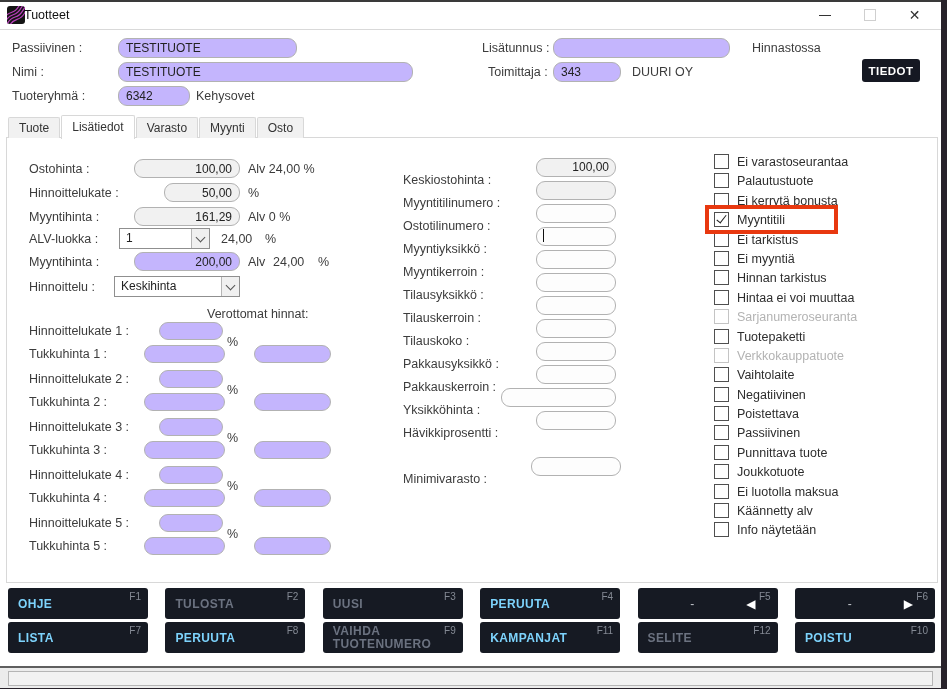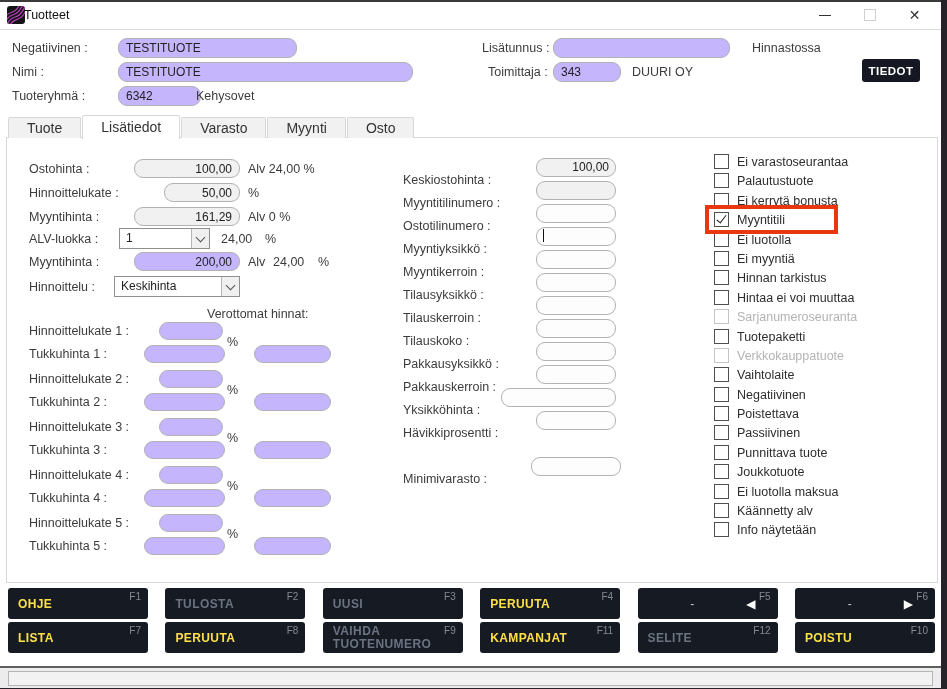--- a/index.html
+++ b/index.html
@@ -24,22 +24,22 @@
   .inp.num{text-align:right}
 
   
   .header-area{position:absolute;left:0;top:28px;width:100%;height:84px;background:#fff}
 
   .tiedot-btn{position:absolute;left:862px;top:29px;width:58px;height:23px;background:#151822;color:#fff;
       border:none;border-radius:3px;font-family:"Liberation Sans",sans-serif;font-size:11.5px;font-weight:bold;letter-spacing:.5px;cursor:pointer}
 
   
   .tabs{position:absolute;left:8px;top:113px;display:flex;align-items:flex-end;z-index:3}
-  .tab{height:20px;line-height:20px;padding:0 18px;background:#f1f1f1;border:1px solid #d8d8d8;border-bottom:none;
-       border-radius:2px 2px 0 0;font-size:14px;color:#333;margin-right:1px;cursor:pointer;white-space:nowrap}
+  .tab{height:20px;line-height:20px;padding:0 10px;background:#f1f1f1;border:1px solid #d8d8d8;border-bottom:none;
+       border-radius:2px 2px 0 0;font-size:12px;color:#333;margin-right:1px;cursor:pointer;white-space:nowrap}
   .tab.active{background:#fff;height:23px;line-height:23px;margin-bottom:-1px;z-index:4;position:relative}
 
   
   .panel{position:absolute;left:6px;top:135px;width:932px;height:446px;background:#fff;border:1px solid #d8d8d8;box-sizing:border-box}
   .p-row{position:absolute;left:0;width:400px;height:20px}
   .sfx{position:absolute;top:3px;font-size:12.5px;color:#3c3c3c;white-space:nowrap}
 
   
   .combo{position:absolute;height:21px;background:#fff;border:1px solid #8f8f8f;box-sizing:border-box;display:flex;cursor:pointer}
   .combo-val{flex:1;font-size:12px;color:#222;line-height:19px;padding-left:6px;overflow:hidden}
@@ -81,21 +81,21 @@
   .cb-row.disabled .cb-box{border-color:#c4c4c4}
   .cb-row.disabled .cb-text{color:#b3b3b3}
   .highlight-box{position:absolute;left:698px;top:67px;width:133px;height:29px;border:4px solid #e8380f;box-sizing:border-box;pointer-events:none}
 
   
   .btn-row{position:absolute;left:8px;right:6px;display:flex;justify-content:space-between}
   .btn-row.r1{top:586px}.btn-row.r2{top:620px}
   .abtn{position:relative;width:140px;height:31px;background:#161a23;border:none;border-radius:3px;cursor:pointer;
       font-family:"Liberation Sans",sans-serif;padding:0;text-align:left}
   .blabel{position:absolute;left:10px;top:50%;transform:translateY(-50%);font-size:12px;font-weight:bold;
-      letter-spacing:.4px;color:#fde047;line-height:13px;max-width:108px}
+      letter-spacing:.4px;color:#7dd3fc;line-height:13px;max-width:108px}
   .abtn.disabled .blabel{color:#6b7280}
   .abtn.center .blabel{left:0;right:30px;max-width:none;text-align:center}
   .abtn.dim .blabel{color:#c3c7cd;font-weight:normal}
   .fkey{position:absolute;right:7px;top:3px;font-size:10px;color:#848a94}
   .arrow{position:absolute;right:22px;top:50%;transform:translateY(-50%);color:#fff;font-size:12px;line-height:12px}
 
   
   .statusbar{position:absolute;left:0;top:664px;width:100%;height:22px;background:#ececec;border-top:2px solid #5f5f5f;box-sizing:border-box}
   .status-inset{position:absolute;left:8px;top:3px;right:8px;height:13px;background:#f2f2f2;border:1px solid #b5b5b5;font-size:11px;color:#444;line-height:13px;padding:0 4px}
 </style>
@@ -120,35 +120,35 @@
       </div>
     <div class="wc wc-max">
         <span class="max-glyph"></span>
       </div>
     <div class="wc wc-close">
         <span class="close-glyph">✕</span>
       </div>
   </div>
 
   <div class="header-area">
-    <span class="lbl" style="left:12px;top:11px">Negatiivinen :</span>
+    <span class="lbl" style="left:12px;top:11px">Passiivinen :</span>
     <input class="inp" style="left: 118px; top: 8px; width: 179px;" readonly="" value="TESTITUOTE">
     <span class="lbl" style="left:482px;top:11px">Lisätunnus :</span>
     <input class="inp" style="left: 553px; top: 8px; width: 177px;" readonly="" value="">
     <span class="lbl" style="left:752px;top:11px">Hinnastossa</span>
 
     <span class="lbl" style="left:12px;top:35px">Nimi :</span>
     <input class="inp" style="left: 118px; top: 32px; width: 295px;" readonly="" value="TESTITUOTE">
     <span class="lbl" style="left:488px;top:35px">Toimittaja :</span>
     <input class="inp" style="left: 553px; top: 32px; width: 68px;" readonly="" value="343">
     <span class="lbl" style="left:632px;top:35px">DUURI OY</span>
     <button class="tiedot-btn">TIEDOT</button>
 
     <span class="lbl" style="left:12px;top:59px">Tuoteryhmä :</span>
-    <input class="inp" style="left: 118px; top: 56px; width: 83px;" readonly="" value="6342">
+    <input class="inp" style="left: 118px; top: 56px; width: 72px;" readonly="" value="6342">
     <span class="lbl" style="left:196px;top:59px">Kehysovet</span>
   </div>
 
   <div class="tabs">
 
       <div class="tab">
         <span>Tuote</span>
       </div>
 
       <div class="tab active">
@@ -388,21 +388,21 @@
           <span class="cb-text">Ei kerrytä bonusta</span>
         </div>
 
         <div class="cb-row">
           <span class="cb-box checked"></span>
           <span class="cb-text">Myyntitili</span>
         </div>
 
         <div class="cb-row">
           <span class="cb-box"></span>
-          <span class="cb-text">Ei luotolla</span>
+          <span class="cb-text">Ei tarkistus</span>
         </div>
 
         <div class="cb-row">
           <span class="cb-box"></span>
           <span class="cb-text">Ei myyntiä</span>
         </div>
 
         <div class="cb-row">
           <span class="cb-box"></span>
           <span class="cb-text">Hinnan tarkistus</span>

